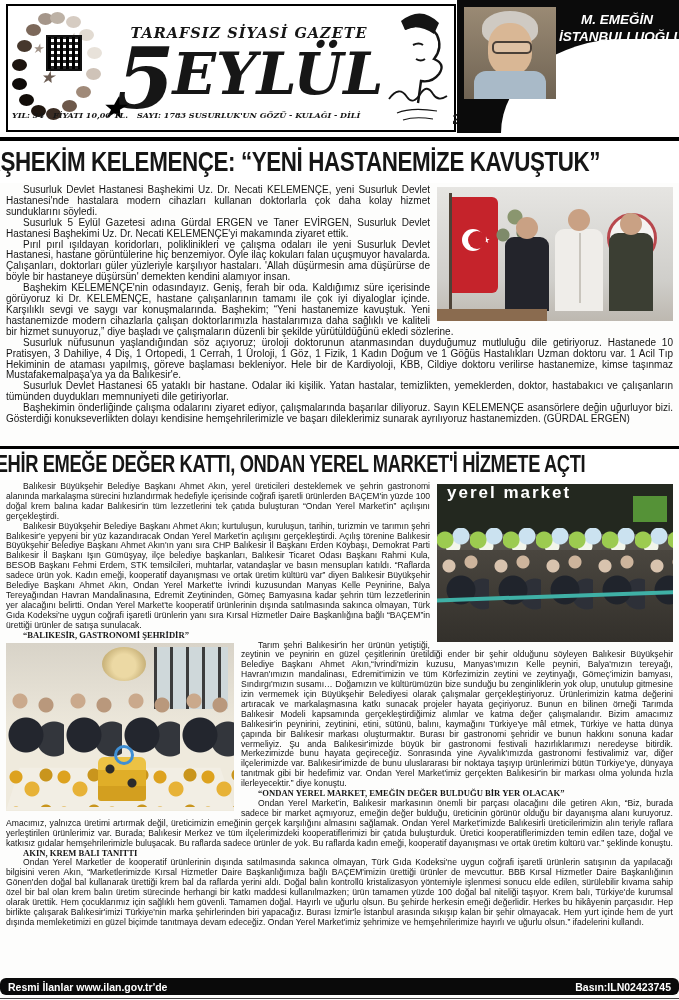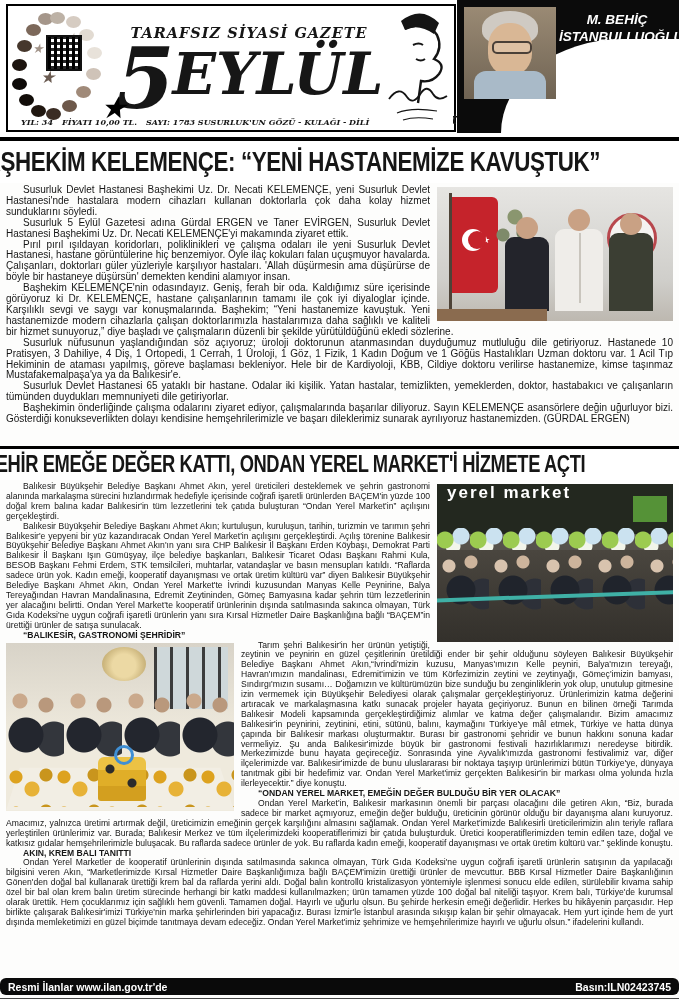--- a/index.html
+++ b/index.html
@@ -24,21 +24,21 @@
       repeating-linear-gradient(0deg,rgba(0,0,0,.85) 0 3px,transparent 3px 6px),
       repeating-linear-gradient(90deg,#000 0 3px,#fff 3px 6px);}
   
   .title-block{position:absolute;left:108px;top:2px;width:266px;height:100px;text-align:center;}
   .tagline{font-family:"DejaVu Serif",serif;font-weight:bold;font-size:14.5px;letter-spacing:1px;margin-top:16px;white-space:nowrap;}
   .paper-title{position:relative;white-space:nowrap;line-height:1;margin-top:-4px;}
   .paper-title .big5{font-family:"DejaVu Serif",serif;font-weight:bold;font-size:84px;letter-spacing:-2px;vertical-align:-14px;}
   .paper-title .word{font-family:"DejaVu Serif",serif;font-weight:bold;font-size:57px;letter-spacing:0px;}
   .title-star::before{content:"★";position:absolute;left:-16px;bottom:-2px;font-size:30px;color:#000;}
   
-  .info-row{position:absolute;left:13px;right:4px;bottom:3px;display:flex;align-items:flex-end;white-space:nowrap;}
+  .info-row{position:absolute;left:4px;right:4px;bottom:3px;display:flex;align-items:flex-start;white-space:nowrap;}
   .info-item{font-family:"DejaVu Serif",serif;font-weight:bold;font-size:8px;letter-spacing:0px;margin-right:9px;}
   .issue-date{font-size:15px;font-weight:bold;margin-left:26px;letter-spacing:0px;}
   
   .ataturk{position:absolute;right:1px;top:1px;width:70px;height:120px;background:#fff;}
   
   .promo{position:absolute;right:0;top:0;width:222px;height:133px;background:#0b0b0b;overflow:hidden;}
   .portrait{position:absolute;left:7px;top:7px;width:92px;height:92px;background:linear-gradient(#9a8a74,#6f6353);z-index:3;overflow:hidden;}
   .portrait .hair{position:absolute;left:18px;top:4px;width:56px;height:34px;border-radius:50% 50% 40% 40%;background:#cfcac3;}
   .portrait .face{position:absolute;left:24px;top:16px;width:44px;height:52px;border-radius:46% 46% 42% 42%;background:#d9b795;}
   .portrait .glasses{position:absolute;left:28px;top:34px;width:36px;height:9px;border:2px solid #4a4038;border-radius:5px;background:rgba(255,255,255,.15);}
@@ -57,21 +57,21 @@
   .headline>span{display:inline-block;white-space:nowrap;font-weight:900;transform:scaleX(.8);transform-origin:center;letter-spacing:-.5px;}
   .h1 span{font-size:28px;}
   .h2{height:31px;}
   .h2 span{font-size:23.5px;transform:scaleX(.78);}
 
   
   .article{padding:2px 6px 0 6px;text-align:justify;}
   .article p{margin:0;text-indent:17px;}
   .a1{height:261px;font-size:10px;line-height:10.9px;overflow:hidden;}
   .a2{height:497px;font-size:8.6px;line-height:9.9px;overflow:hidden;}
-  .subhead{font-weight:bold;}
+  .subhead{font-weight:bold;font-family:Liberation Serif, serif;}
 
   
   .ph{position:relative;overflow:hidden;}
   .ph-right{float:right;margin:2px 0 3px 7px;}
   .ph-left{float:left;margin:2px 7px 2px 0;}
 
   
   .ph-hospital{width:236px;height:134px;background:linear-gradient(#e6e5e2,#cfceca 70%,#bdb8b0);}
   .flagpole{position:absolute;left:12px;top:6px;width:3px;height:116px;background:#4d4237;}
   .flag{position:absolute;left:15px;top:10px;width:46px;height:96px;background:#c5232b;border-radius:0 6px 6px 0;}
@@ -181,21 +181,21 @@
     </div>
 
     <div class="promo">
       <div class="portrait">
         <div class="hair"></div>
         <div class="face"></div>
         <div class="glasses"></div>
         <div class="shirt"></div>
       </div>
       <div class="promo-name">
-        <div>M. BEHİÇ</div>
+        <div>M. EMEĞİN</div>
         <div>İSTANBULLUOĞLU</div>
       </div>
       <div class="promo-curve"></div>
       <div class="promo-title">FİL NASIL ÖLÜR?</div>
       <div class="promo-page">Sayfa 3'de</div>
     </div>
   </div>
 
   <div class="rule"></div>
 

